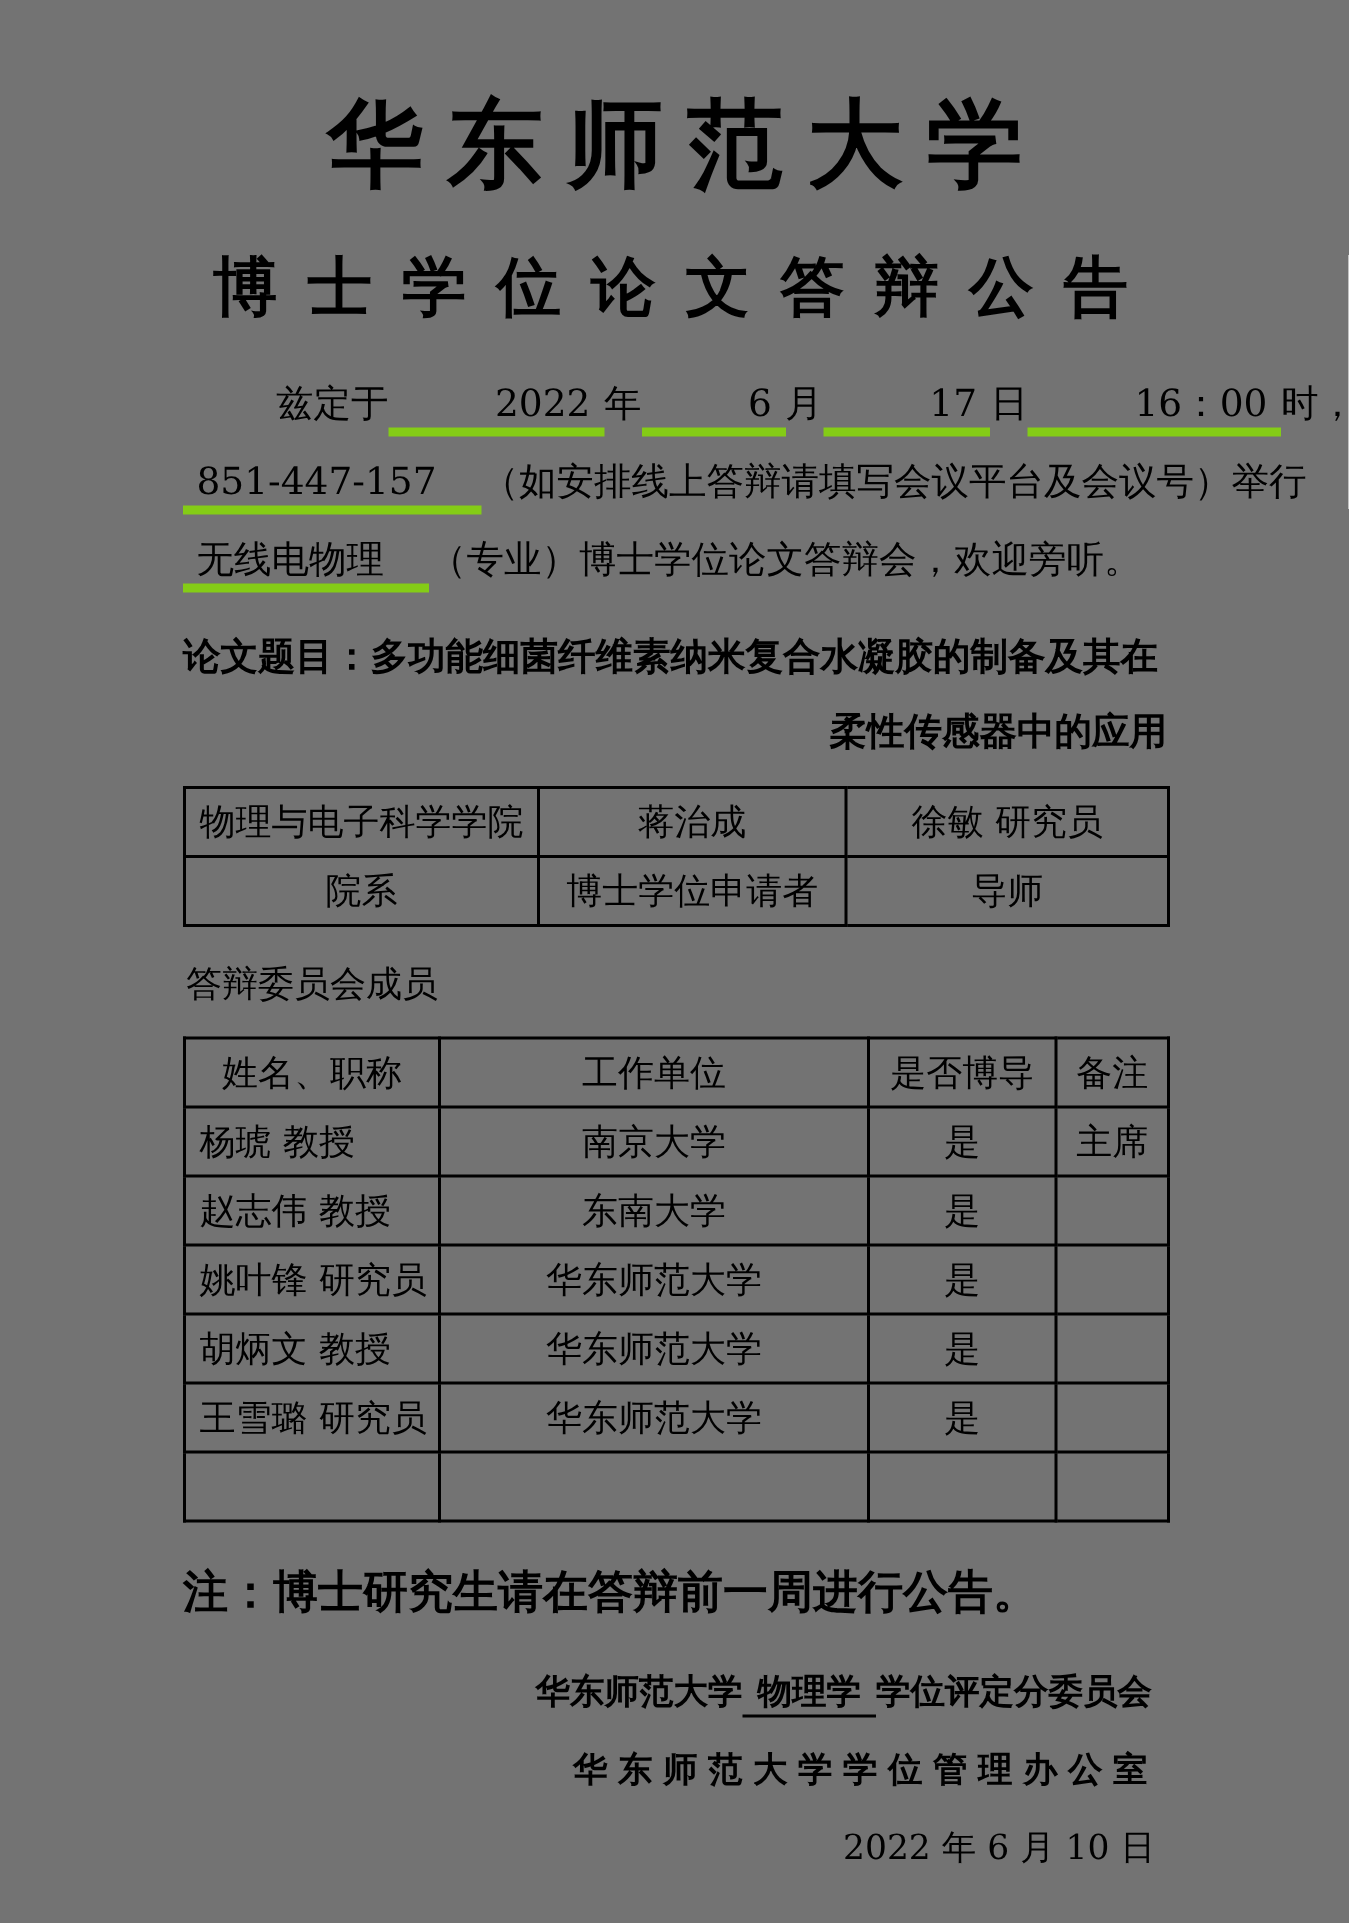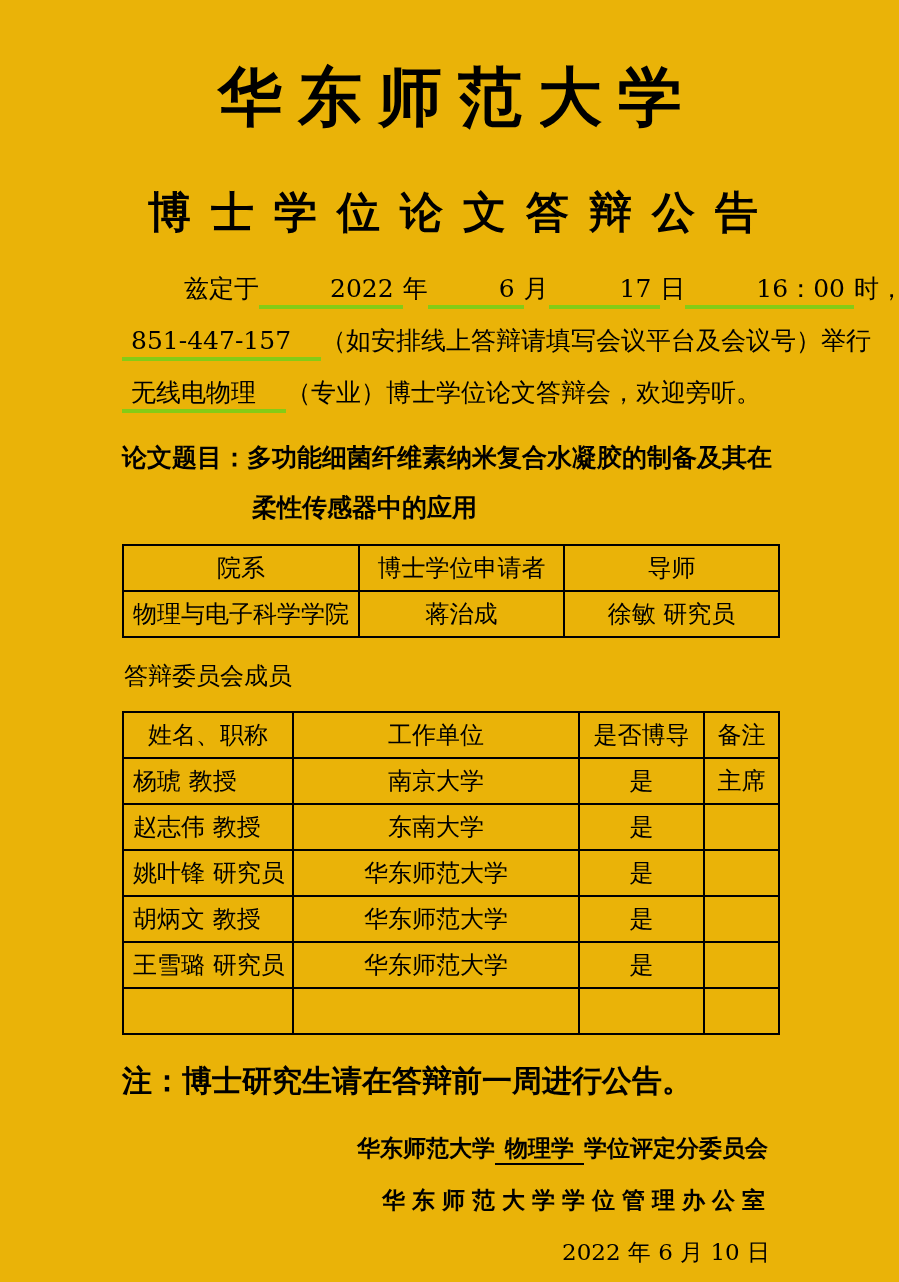--- a/index.html
+++ b/index.html
@@ -6,63 +6,63 @@
   html, body { background: #ffffff; }
   body {
     font-family: "DejaVu Serif", "Liberation Serif", serif;
     color: #000;
   }
   .page {
     position: relative;
     width: 899px;
     height: 1282px;
     margin: 0 auto;
-    background: #eab308;
+    background: #737373;
     padding: 55px 121px 16px 122px;
     overflow: hidden;
   }
   .uni-title {
     text-align: center;
     font-size: 64px;
     font-weight: 700;
     letter-spacing: 16px;
     padding-left: 16px;
     line-height: 84px;
     font-family: "DejaVu Serif", "Liberation Serif", serif;
   }
   .doc-title {
-    text-align: right;
+    text-align: left;
     font-size: 43px;
     font-weight: 700;
     letter-spacing: 20px;
     padding-left: 20px;
-    margin-top: 44px;
+    margin-top: 24px;
     line-height: 58px;
   }
   .notice {
     margin-top: 22px;
     font-size: 25px;
     line-height: 52px;
   }
   .nline { white-space: nowrap; }
   .nline.first { text-indent: 62px; }
   .u {
     display: inline-block;
-    border-bottom: 4px solid #84cc16;
+    border-bottom: 6px solid #84cc16;
     padding: 0 9px 1px 9px;
     line-height: 30px;
   }
   .u.wide-right { padding-right: 30px; }
   .thesis {
     margin-top: 14px;
     font-size: 25px;
     font-weight: 700;
     line-height: 50px;
   }
-  .thesis .second-line { margin-left: 130px; }
+  .thesis .second-line { margin-left: 130px; text-align: right; }
   table {
     border-collapse: collapse;
     table-layout: fixed;
     width: 656px;
   }
   table.info { margin-top: 11px; }
   td {
     border: 2px solid #000;
     height: 46px;
     font-size: 24px;
@@ -127,28 +127,28 @@
   </div>
 
   <table class="info">
     <colgroup>
         <col style="width:236px">
         <col style="width:205px">
         <col style="width:215px">
       </colgroup>
     <tbody>
         <tr>
+      <td>物理与电子科学学院</td>
+      <td>蒋治成</td>
+      <td>徐敏 研究员</td>
+    </tr>
+    <tr>
       <td>院系</td>
       <td>博士学位申请者</td>
       <td>导师</td>
-    </tr>
-    <tr>
-      <td>物理与电子科学学院</td>
-      <td>蒋治成</td>
-      <td>徐敏 研究员</td>
     </tr>
   </tbody>
     </table>
 
   <div class="committee-label">答辩委员会成员</div>
 
   <table class="committee">
     <colgroup>
         <col style="width:170px">
         <col style="width:286px">

